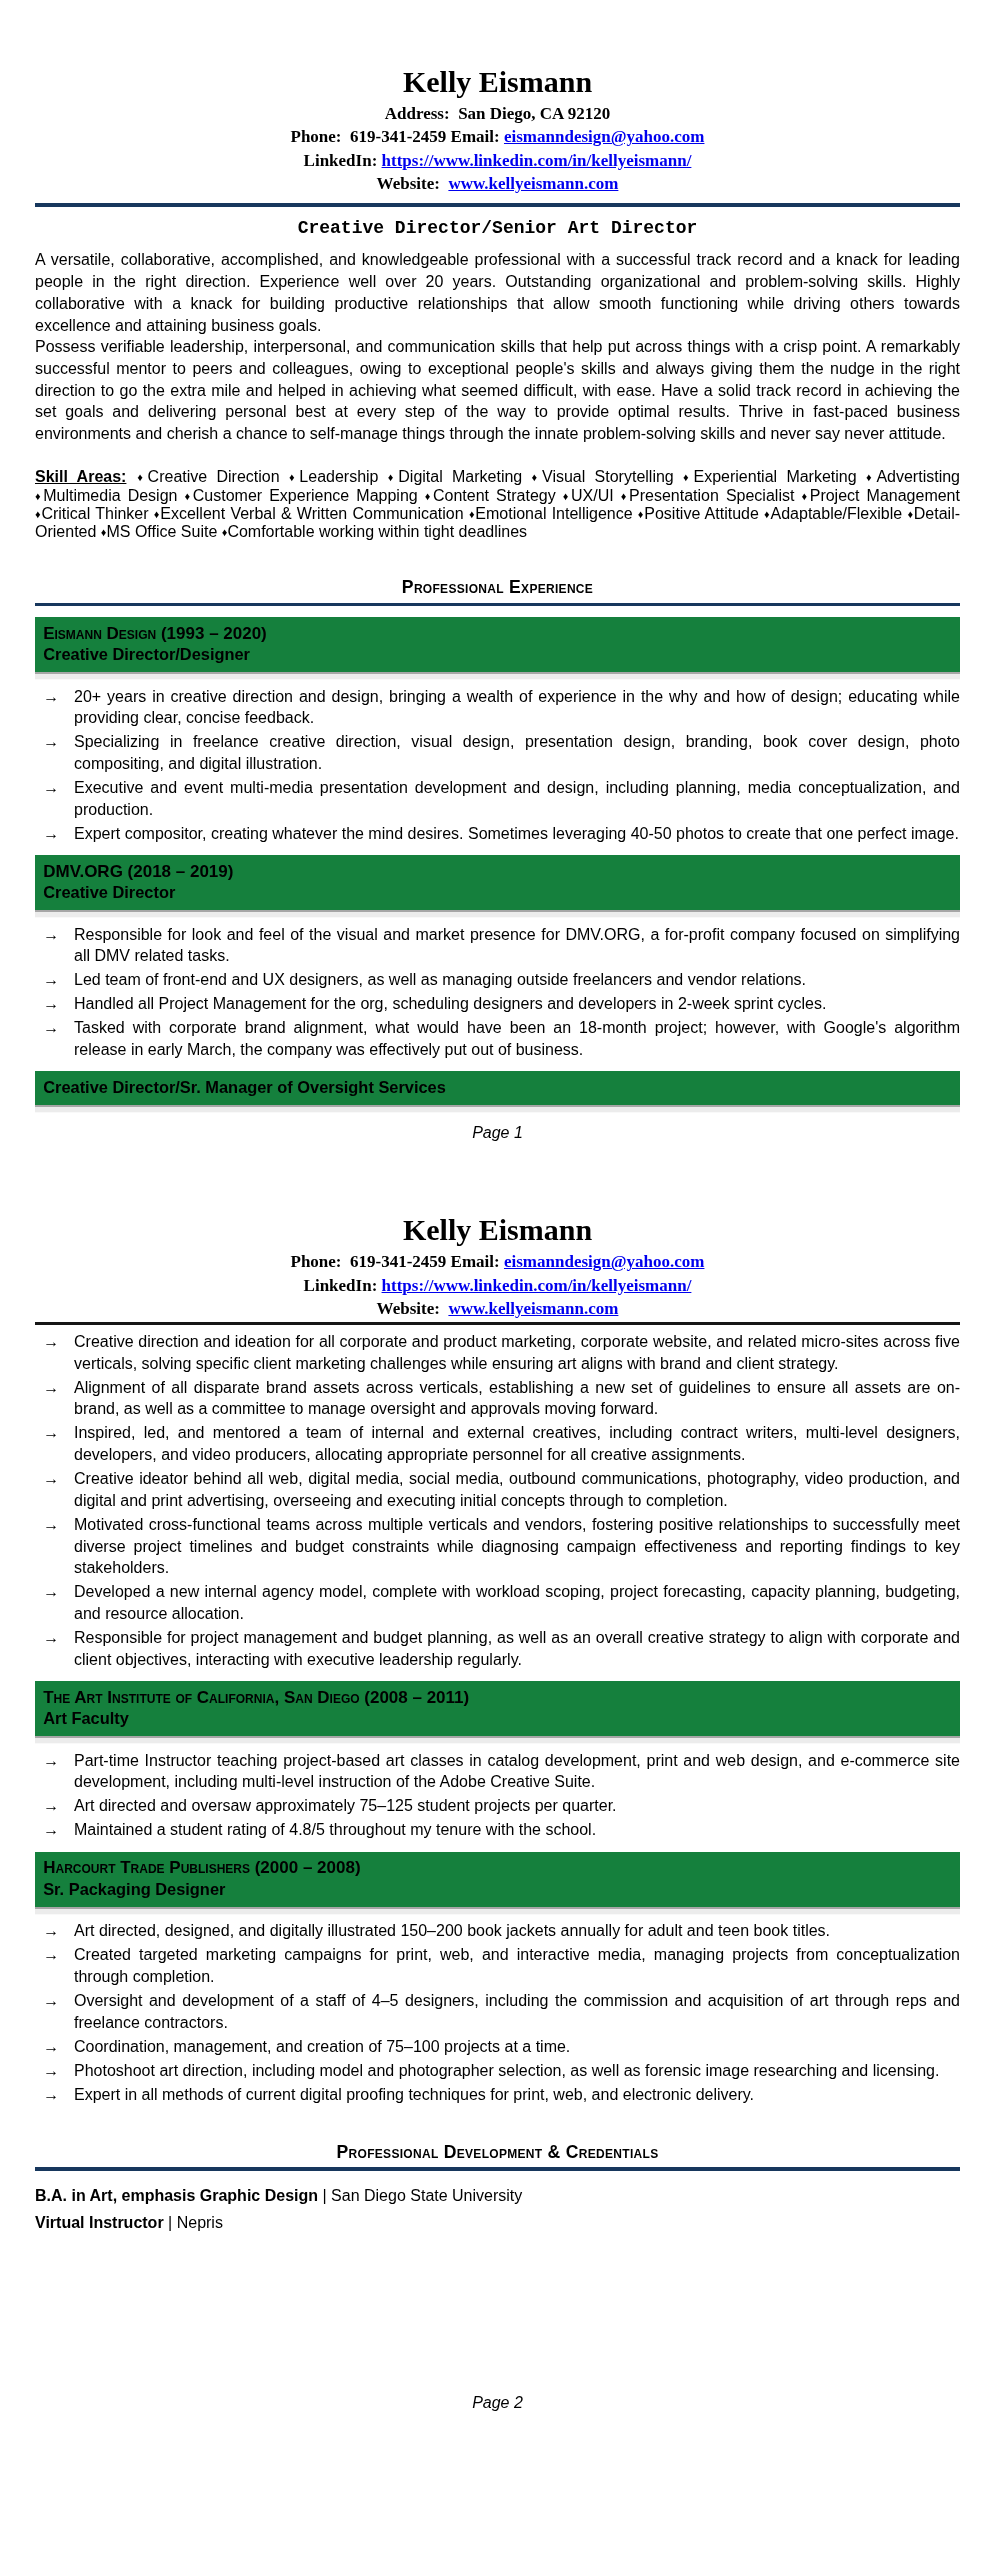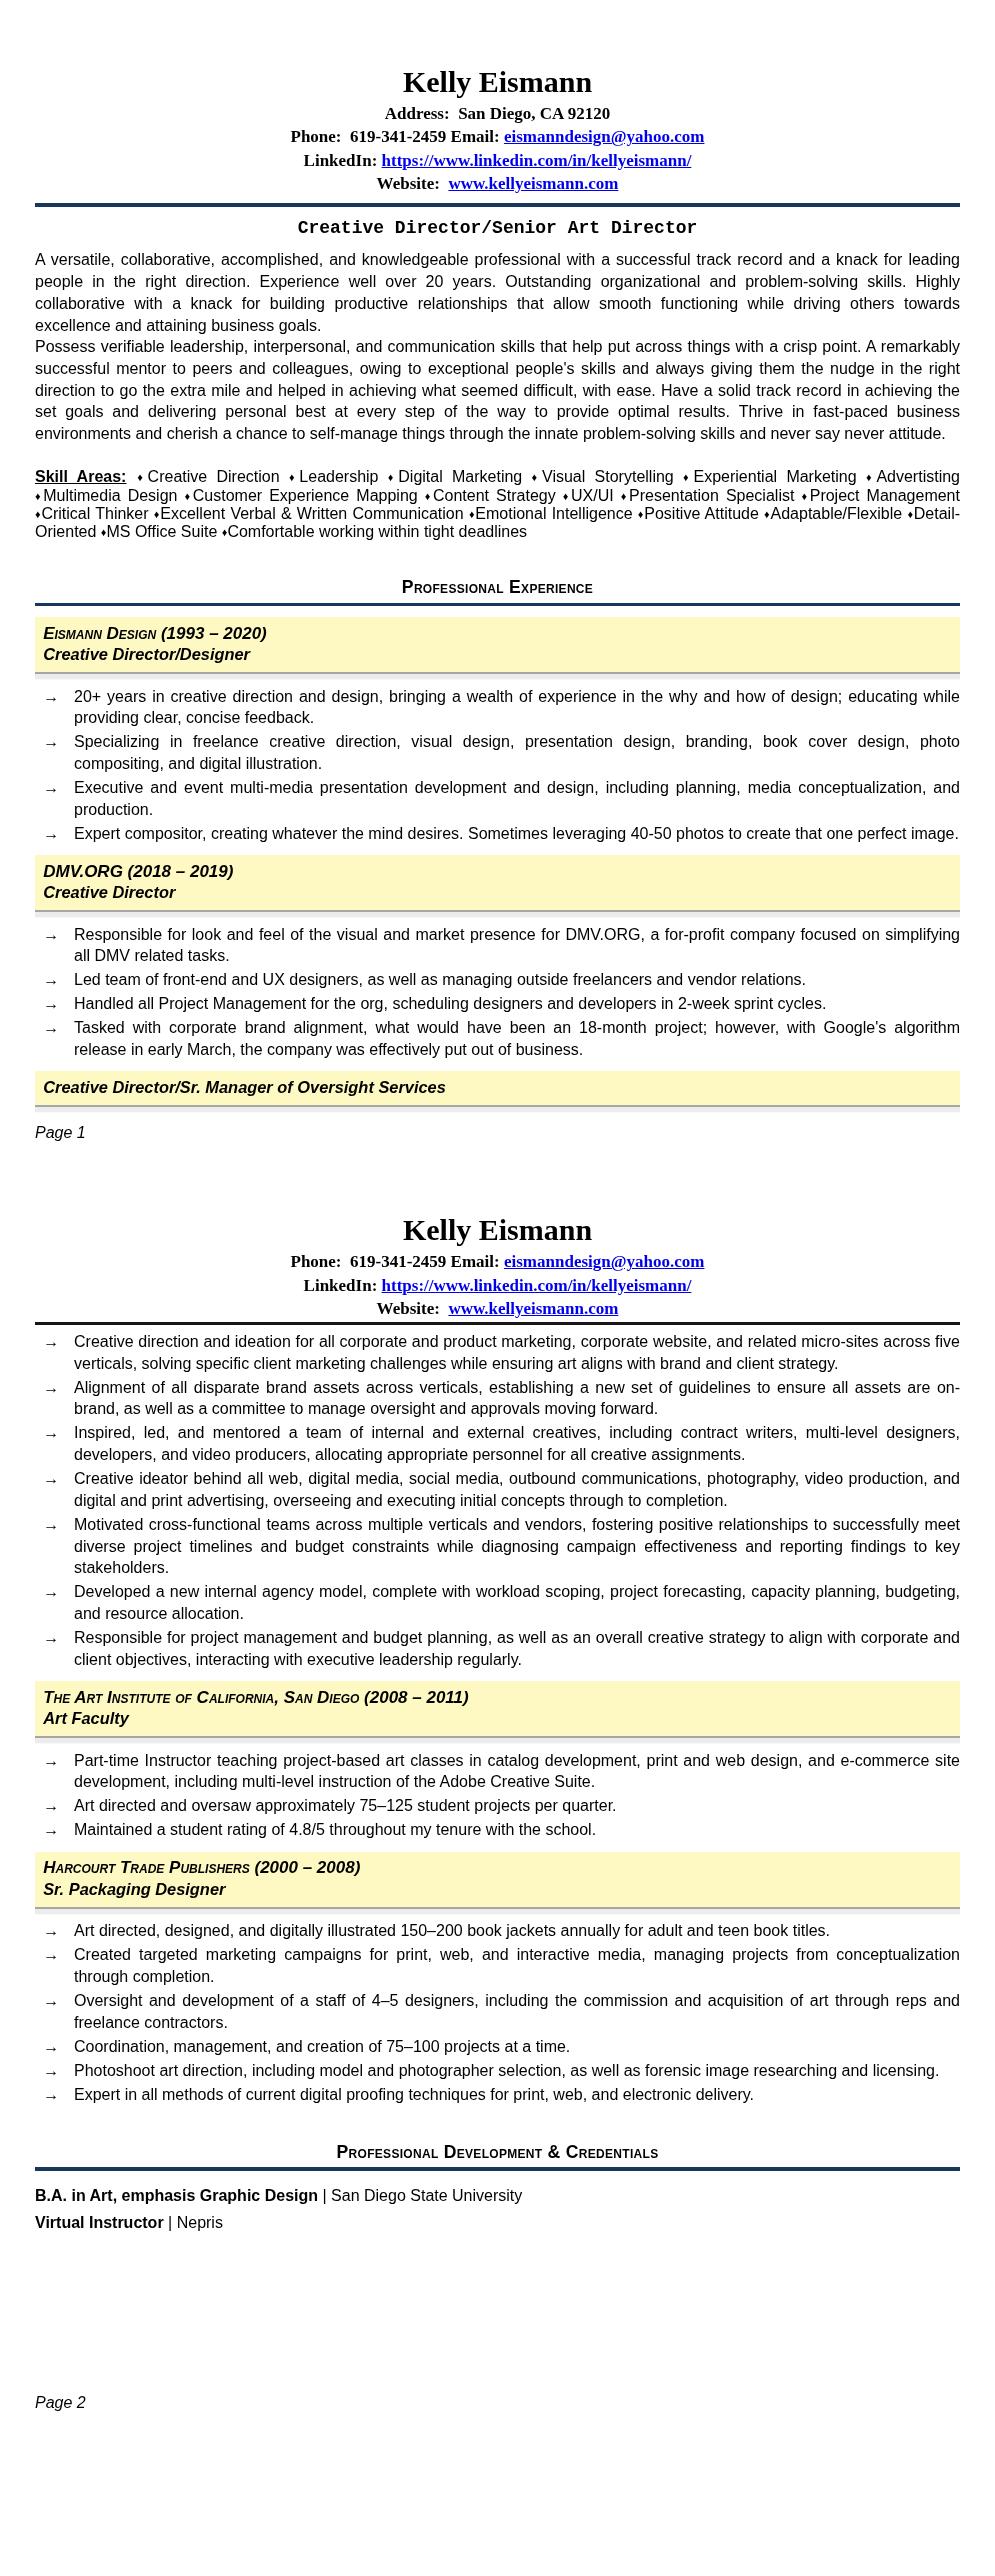--- a/index.html
+++ b/index.html
@@ -29,38 +29,38 @@
   .skills{font-size:16px;line-height:18px;text-align:justify;margin-top:23.4px;}
   .skills .label{font-weight:bold;text-decoration:underline;margin-right:5.9px;}
   .skill{white-space:normal;}
   .diam{font-size:11px;vertical-align:1.2px;}
   .sec-head{
     font-size:17.6px;font-weight:bold;font-variant:small-caps;
     text-align:center;line-height:21px;margin-top:36px;letter-spacing:0.3px;
   }
   
   .job-header{
-    margin-top:10.5px;background:#fef9c3;border-bottom:2.3px solid #a6a6a6;
-    box-shadow:0 5.3px 0 #ececec;padding:5.9px 8.2px 5.9px;font-style:italic;
+    margin-top:10.5px;background:#15803d;border-bottom:2.3px solid #a6a6a6;
+    box-shadow:0 5.3px 0 #ececec;padding:5.9px 8.2px 5.9px;
   }
   .job-company{font-weight:bold;font-variant:small-caps;font-size:17px;line-height:21.7px;}
   .job-title{font-weight:bold;font-size:16.4px;line-height:21.7px;}
   
   ul.bullets{list-style:none;margin:11.7px 0 0;padding:0;}
   ul.bullets.tight{margin-top:5.9px;}
   li.bullet{
     position:relative;padding-left:39px;font-size:16px;line-height:21.7px;
     text-align:justify;margin-bottom:2.3px;
   }
   li.bullet .arrow{position:absolute;left:8.2px;top:0;font-size:16px;}
   
   .cred-line{font-size:16px;line-height:27px;margin-top:0;}
   .cred-wrap{margin-top:11.7px;}
   .cred-bold{font-weight:bold;}
-  .footer{text-align:left;font-style:italic;font-size:16px;line-height:20px;}
+  .footer{text-align:center;font-style:italic;font-size:16px;line-height:20px;}
   .footer.pg1{margin-top:16.4px;}
   .footer.pg2{margin-top:157px;}
 </style>
 </head>
 <body>
 
 <div class="sheet">
 
   <div>
 

